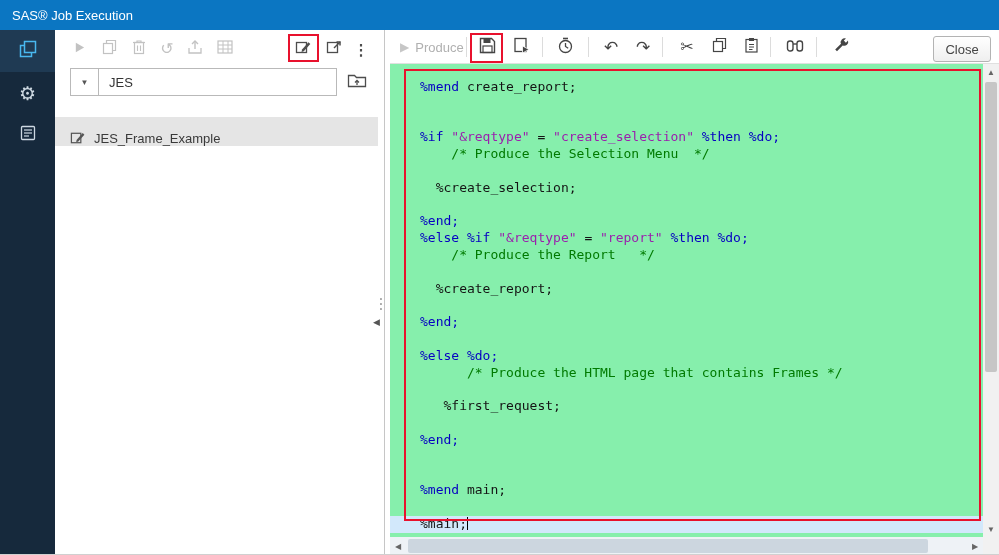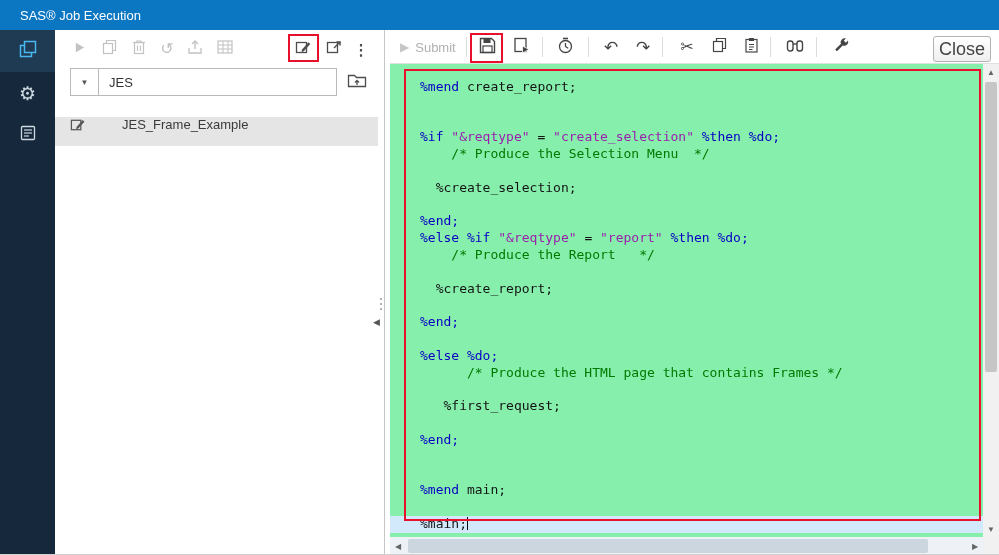--- a/index.html
+++ b/index.html
@@ -2,54 +2,54 @@
 <html><head>
 <meta charset="utf-8">
 <style>
   * { box-sizing: border-box; }
   html,body { margin:0; padding:0; background:#fff; }
   body { font-family:"Liberation Sans", sans-serif; }
   #app { position:relative; width:999px; height:555px; background:#fff; overflow:hidden; border-bottom:1px solid #d0d0d0; }
 
   
   .header { position:absolute; left:0; top:0; width:999px; height:30px; background:#0b76c2; color:#fff;
-            display:flex; align-items:center; padding-left:20px; font-size:13px; }
+            display:flex; align-items:center; padding-left:12px; font-size:13px; }
 
   
   .rail { position:absolute; left:0; top:30px; width:55px; height:525px; background:#16293c; }
   .rail-item { width:55px; height:42px; display:flex; align-items:center; justify-content:center; color:#cdd8e1; cursor:pointer; }
   .rail-item.selected { background:#1f3a53; color:#49b8ef; }
   .rail-item .glyph { font-size:19px; line-height:1; }
 
   
   .left-panel { position:absolute; left:55px; top:30px; width:330px; height:525px; background:#fff; border-right:1px solid #c6c6c6; }
   .tbtn { position:absolute; width:26px; height:26px; display:flex; align-items:center; justify-content:center; cursor:pointer; }
   .tbtn.disabled { color:#c2c2c2; }
   .tbtn.dark { color:#4d4d4d; }
   .lp-combo { position:absolute; left:15px; top:38px; width:267px; height:28px; border:1px solid #b9b9b9; background:#fff; display:flex; align-items:center; }
   .lp-combo .dd-btn { width:28px; height:26px; border-right:1px solid #b9b9b9; display:flex; align-items:center; justify-content:center; color:#555; font-size:8px; cursor:pointer; }
   .lp-combo .dd-value { padding-left:10px; font-size:13px; color:#333; }
   .lp-folder-btn { position:absolute; left:289px; top:39px; width:26px; height:26px; display:flex; align-items:center; justify-content:center; color:#4d4d4d; cursor:pointer; }
-  .lp-list-row { position:absolute; left:0; top:87px; width:323px; height:29px; background:#e5e5e5; display:flex; align-items:flex-start; padding-left:15px; cursor:pointer;gap:28px; }
+  .lp-list-row { position:absolute; left:0; top:87px; width:323px; height:29px; background:#e5e5e5; display:flex; align-items:flex-end; padding-left:15px; cursor:pointer; }
   .lp-list-row .item-icon { color:#555; margin-right:8px; display:flex; }
   .lp-list-row .item-label { font-size:13px; color:#3a3a3a; }
 
   
   .split-grip { position:absolute; left:378px; top:296px; width:6px; height:18px; color:#9a9a9a; font-size:7px; line-height:5px; text-align:center; cursor:col-resize; }
   .split-collapse { position:absolute; left:373px; top:316px; width:10px; height:12px; color:#555; font-size:9px; line-height:12px; cursor:pointer; }
 
   
   .main-toolbar { position:absolute; left:390px; top:30px; width:609px; height:34px; background:#fff; border-bottom:1px solid #e0e0e0; }
   .main-toolbar .sep { position:absolute; top:7px; width:1px; height:20px; background:#dcdcdc; }
   .submit-btn { position:absolute; left:10px; top:5px; height:24px; display:flex; align-items:center; gap:6px; color:#b0b0b0; font-size:13px; cursor:default; }
   .submit-btn .tri { color:#c6c6c6; font-size:12px; }
   .mtbtn { position:absolute; top:4px; width:26px; height:26px; display:flex; align-items:center; justify-content:center; color:#454545; cursor:pointer; }
   .glyph-btn { font-size:17px; line-height:1; }
   .close-btn { position:absolute; left:543px; top:6px; width:58px; height:26px; border:1px solid #b3b3b3; border-radius:3px;
-               background:linear-gradient(#ffffff,#efefef); font-size:18px; color:#444; display:flex; align-items:center; justify-content:center; cursor:pointer; }
+               background:linear-gradient(#ffffff,#efefef); font-size:13px; color:#444; display:flex; align-items:center; justify-content:center; cursor:pointer; }
 
   
   .editor { position:absolute; left:390px; top:64px; width:593px; height:473px; background:#86efac; overflow:hidden; cursor:text; }
   .code { padding:15px 0 0 30px; font-family:"DejaVu Sans Mono", monospace; font-size:13px; line-height:16.8px; white-space:pre; }
   .code-line { height:16.8px; white-space:pre; }
   .code-line.current { background:#d2e8fb; margin-left:-30px; padding-left:30px; margin-right:-100px; }
   .tok-k { color:#0600c2; }
   .tok-s { color:#9a1fad; }
   .tok-c { color:#007a00;text-align:right; }
   .tok-p { color:#141414; }
@@ -181,21 +181,21 @@
       <span class="item-label">JES_Frame_Example</span>
     </div>
   </div>
 
   <div class="split-grip">•<br>•<br>•</div>
   <div class="split-collapse">◀</div>
 
   <div class="main-toolbar">
     <div class="submit-btn">
       <span class="tri">▶</span>
-      <span>Submit</span>
+      <span>Produce</span>
     </div>
     <div class="sep" style="left:76px;"></div>
 
     <div class="mtbtn" style="left:84px;">
       <span><svg width="17" height="17" viewBox="0 0 17 17">
             <path d="M1.5 1.5h11l3 3v11h-14z" fill="none" stroke="currentColor" stroke-width="1.4"></path>
             <rect x="4.5" y="1.5" width="7" height="4.5" fill="currentColor"></rect>
             <rect x="4" y="9" width="9" height="6.5" fill="none" stroke="currentColor" stroke-width="1.2"></rect>
           </svg></span>
     </div>

